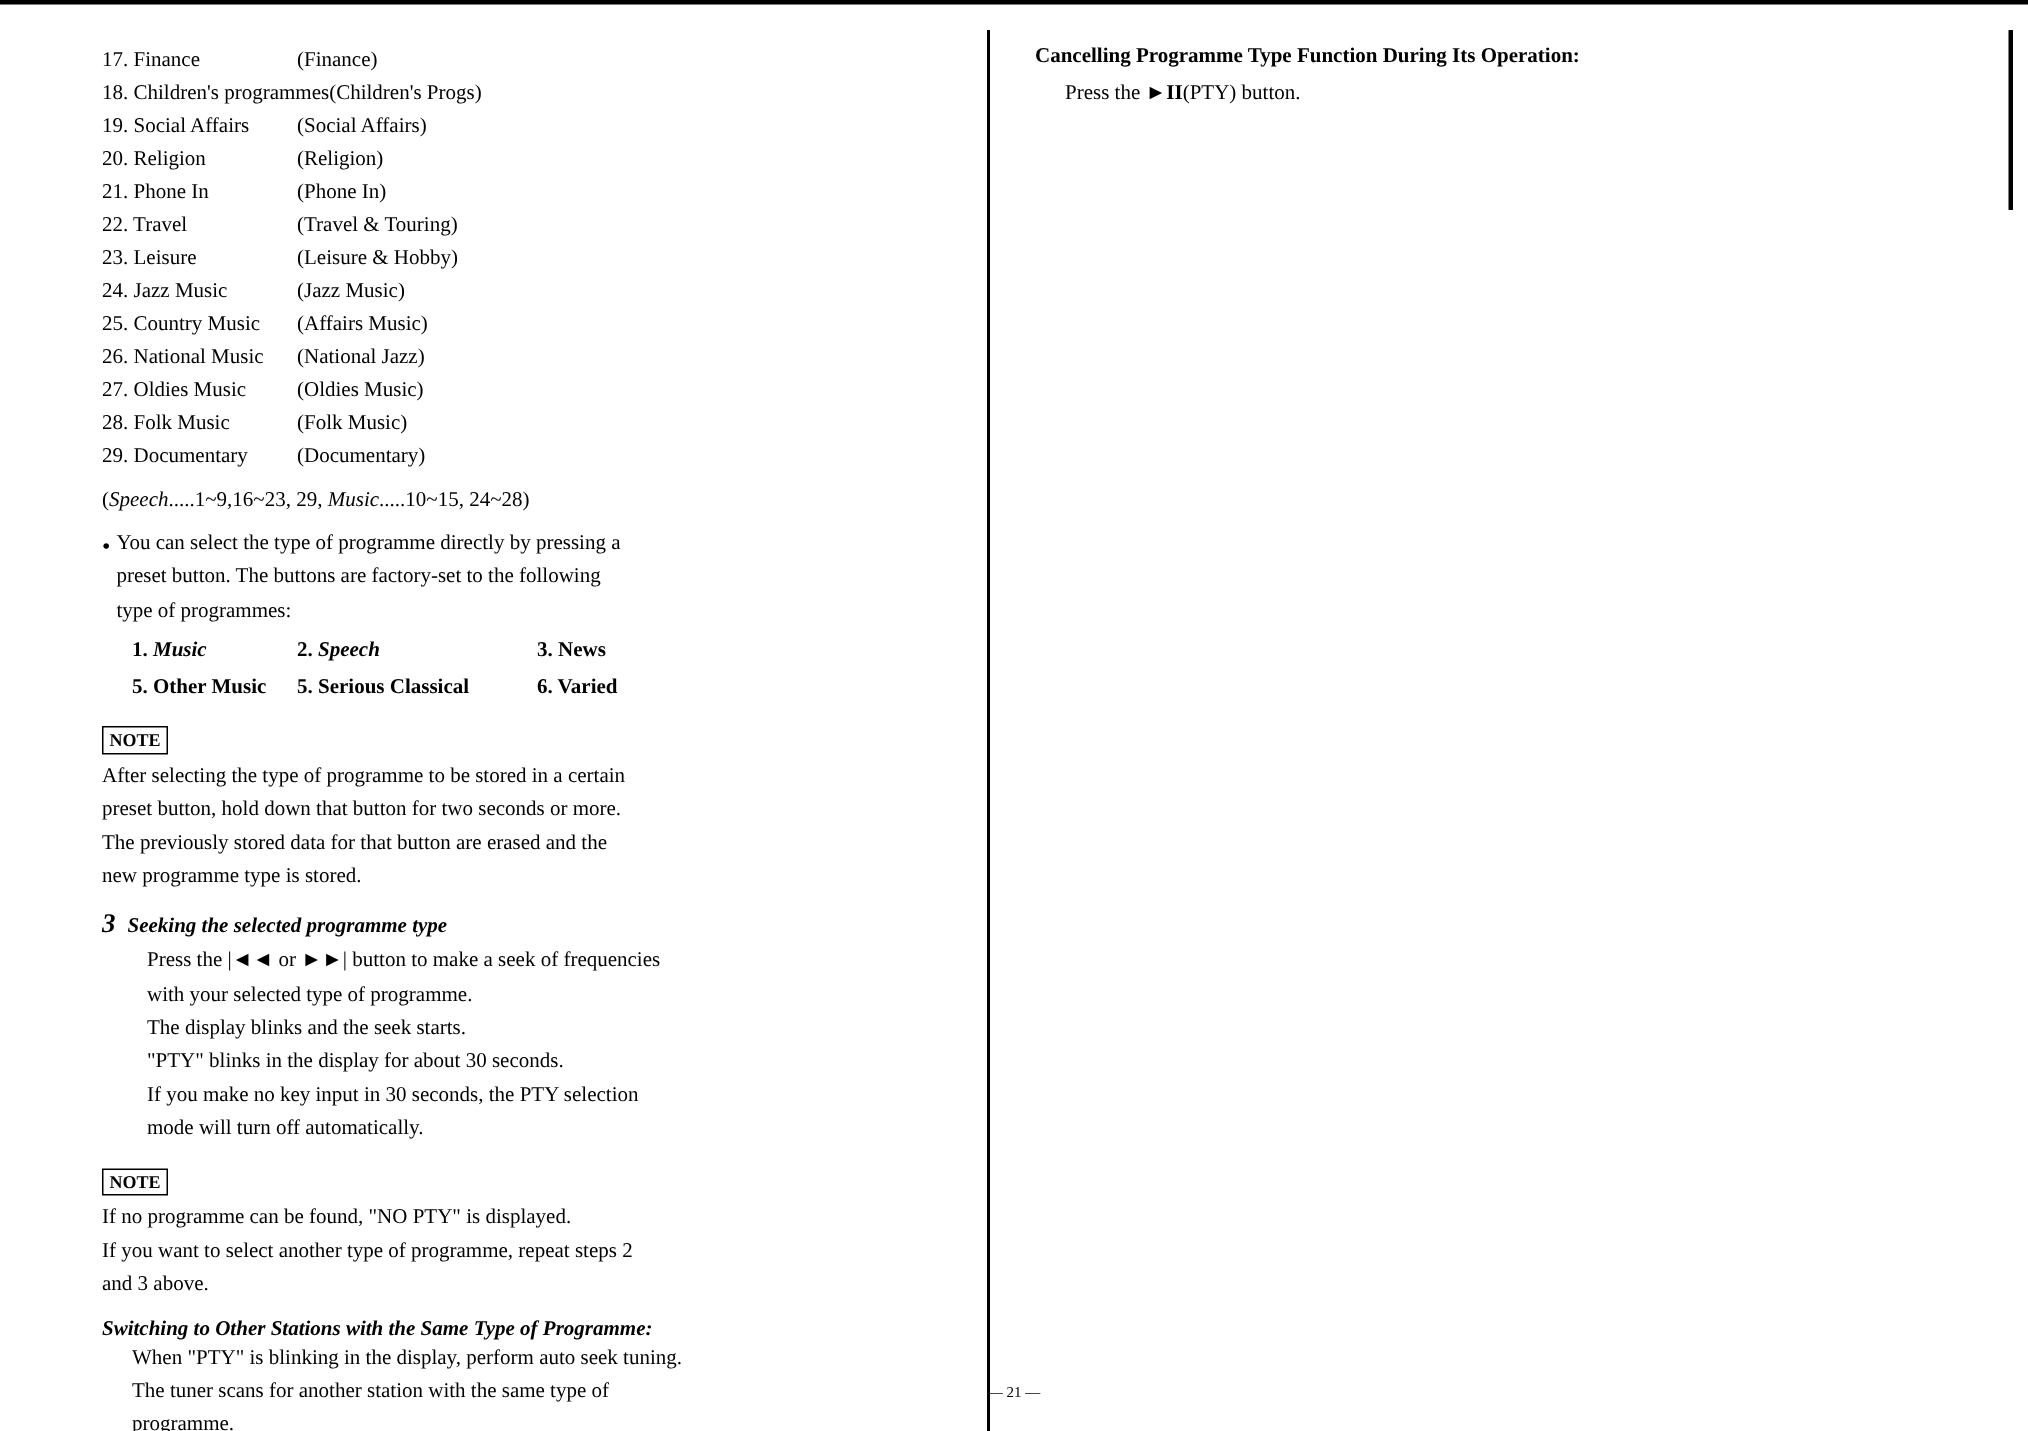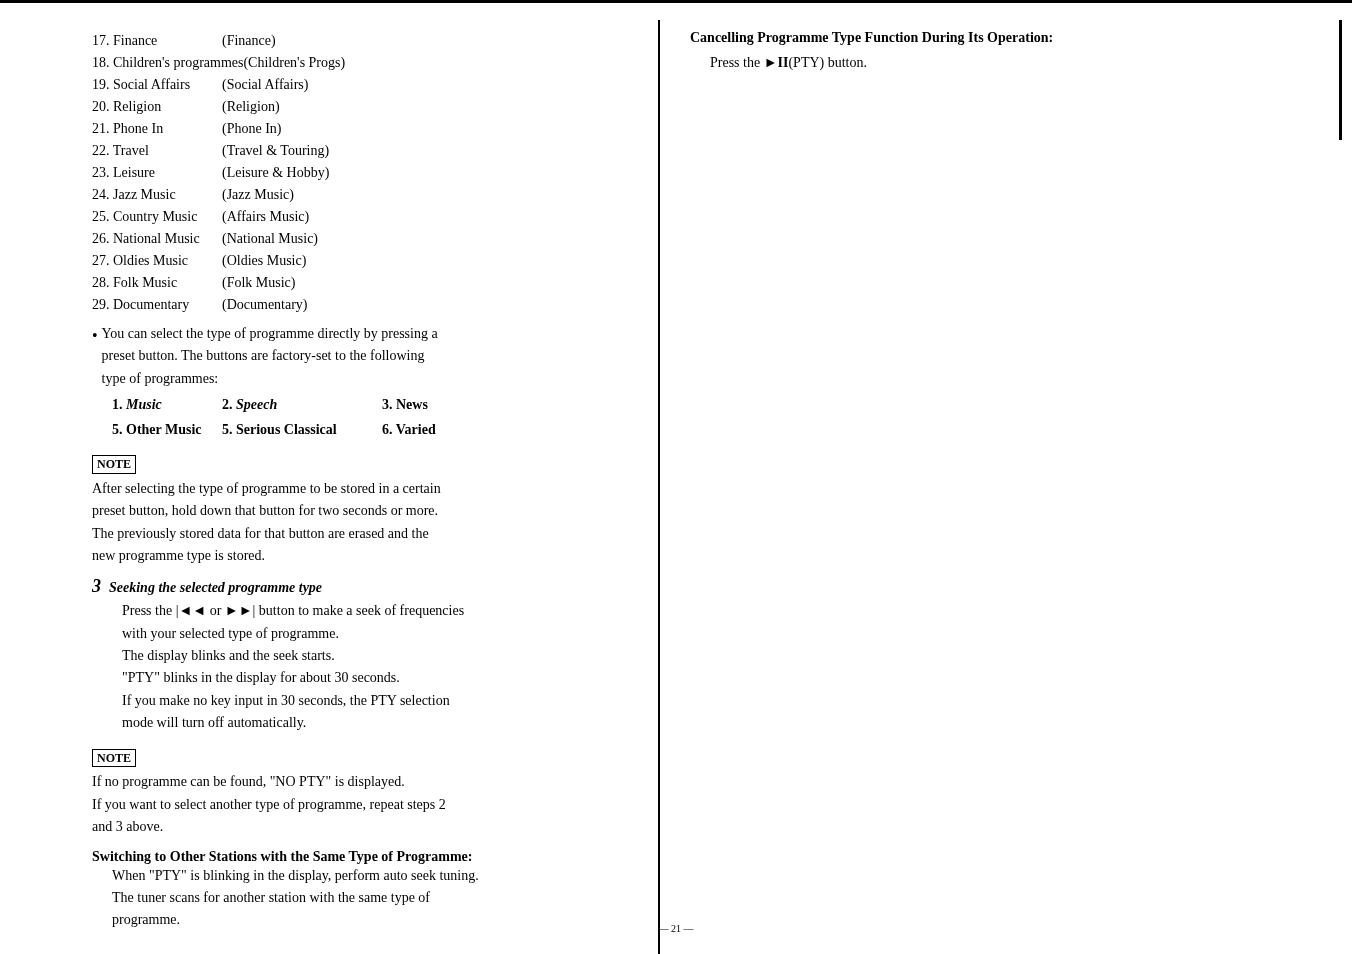--- a/index.html
+++ b/index.html
@@ -13,21 +13,21 @@
       overflow: hidden;
     }
     .page-container {
       display: flex;
       width: 100%;
       height: 100%;
       padding: 20px 0 0 0;
     }
     .left-column {
       width: 660px;
-      padding: 10px 30px 10px 92px;
+      padding: 10px 30px 10px 68px;
       border-right: 2px solid #000;
       flex-shrink: 0;
     }
     .right-column {
       flex: 1;
       padding: 10px 30px 10px 30px;
       position: relative;
     }
     .right-border-line {
       position: absolute;
@@ -74,21 +74,21 @@
       grid-template-columns: 110px 160px 100px;
       grid-template-rows: auto auto;
       row-gap: 2px;
       line-height: 1.6;
     }
     .grid-cell {
       white-space: nowrap;
       font-weight: bold;
     }
     .italic { font-style: italic; }
-    .bold-italic { font-weight: bold; }
+    .bold-italic { font-weight: bold; font-style: italic; }
     .note-box {
       border: 1px solid #000;
       display: inline-block;
       padding: 0 4px;
       font-size: 12px;
       font-weight: bold;
       margin: 6px 0 4px 0;
       line-height: 1.4;
     }
     .note-content {
@@ -166,36 +166,39 @@
       <div class="item">
         <span class="num">24. Jazz Music</span>
         <span class="abbr">(Jazz Music)</span>
       </div>
       <div class="item">
         <span class="num">25. Country Music</span>
         <span class="abbr">(Affairs Music)</span>
       </div>
       <div class="item">
         <span class="num">26. National Music</span>
-        <span class="abbr">(National Music)</span>
+        <span class="abbr">(National Jazz)</span>
       </div>
       <div class="item">
         <span class="num">27. Oldies Music</span>
         <span class="abbr">(Oldies Music)</span>
       </div>
       <div class="item">
         <span class="num">28. Folk Music</span>
         <span class="abbr">(Folk Music)</span>
       </div>
       <div class="item">
         <span class="num">29. Documentary</span>
         <span class="abbr">(Documentary)</span>
       </div>
     </div>
 
+    <div class="speech-music-note">
+      (<span class="italic">Speech</span>.....1~9,16~23, 29, <span class="italic">Music</span>.....10~15, 24~28)
+    </div>
 
     <div class="bullet-section">
       <div class="bullet-text">
         <span class="bullet-char">•</span>
         <span>
           <span>You can select the type of programme directly by pressing a</span><br>
           <span>preset button. The buttons are factory-set to the following</span><br>
           <span>type of programmes:</span>
         </span>
       </div>

